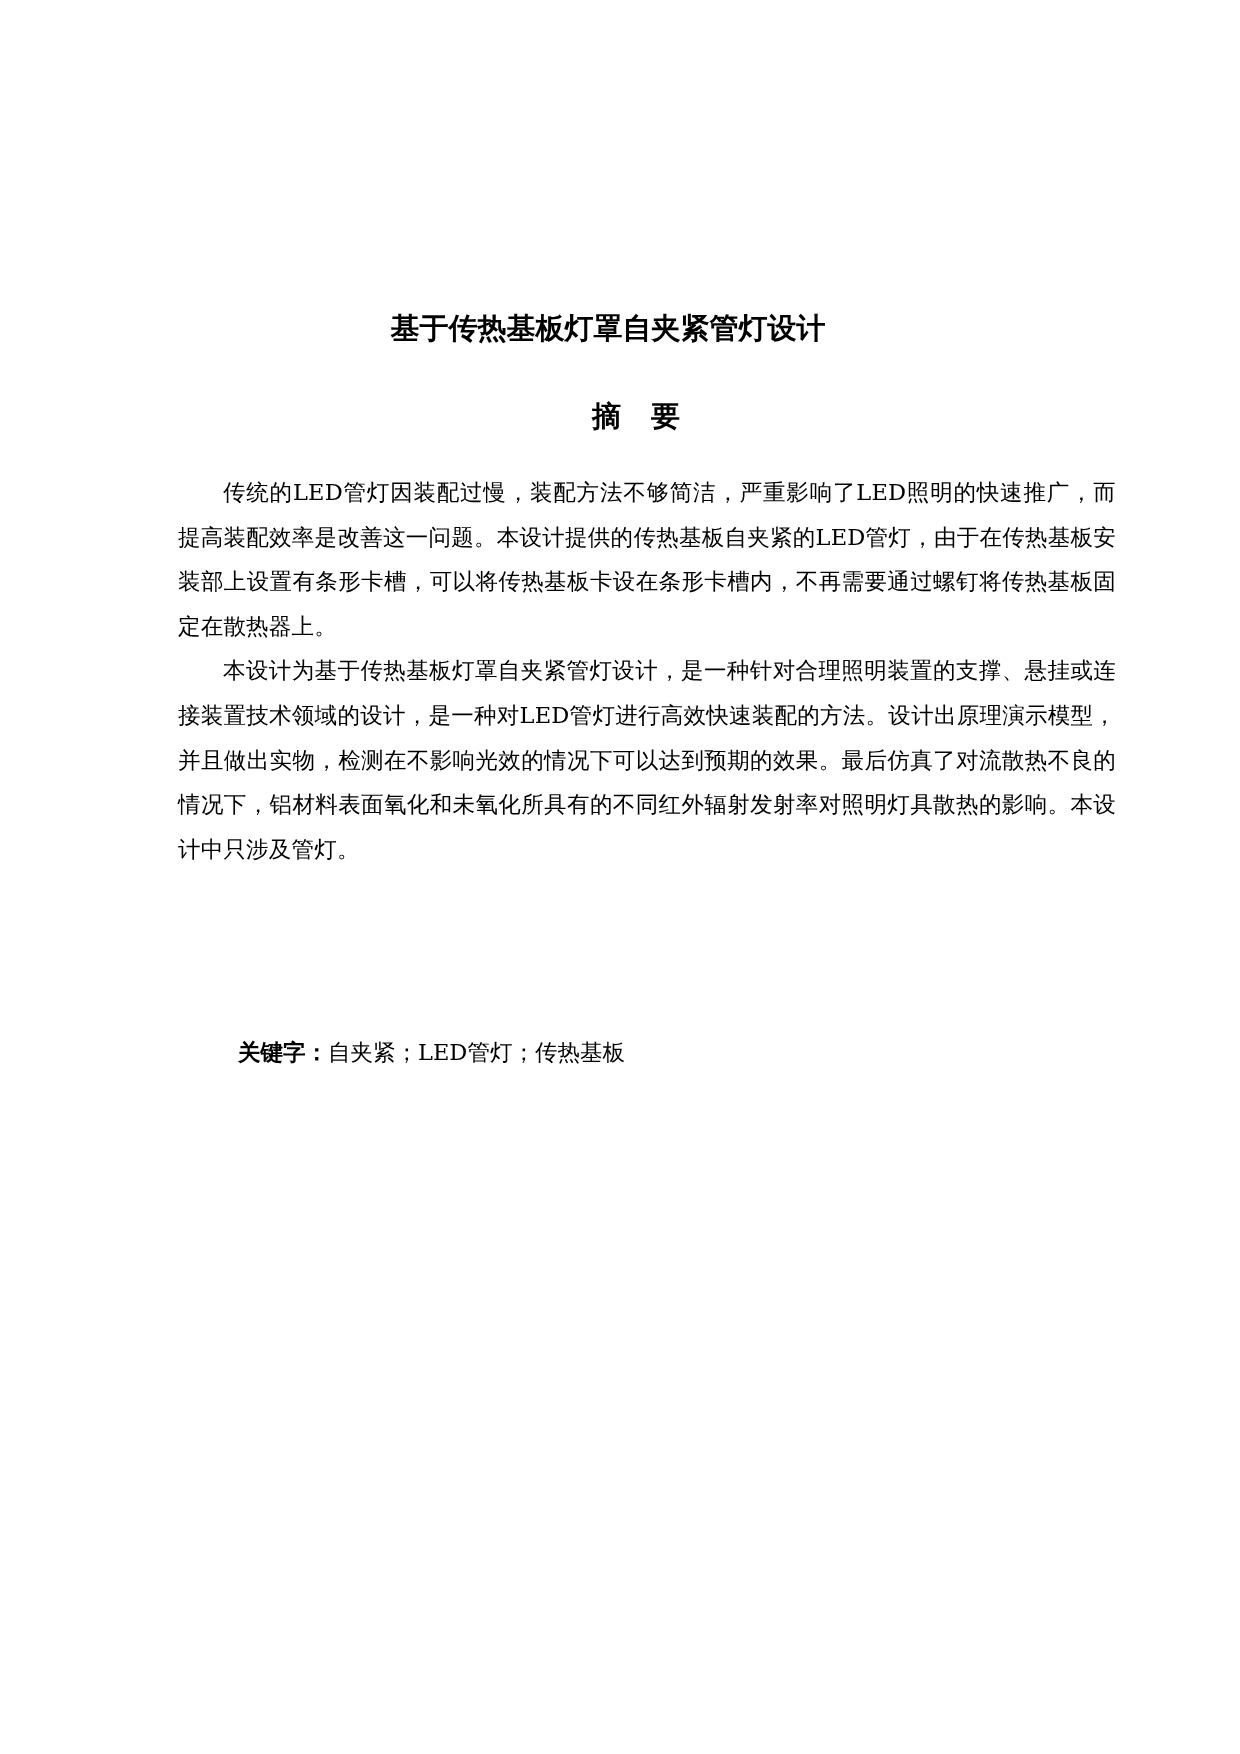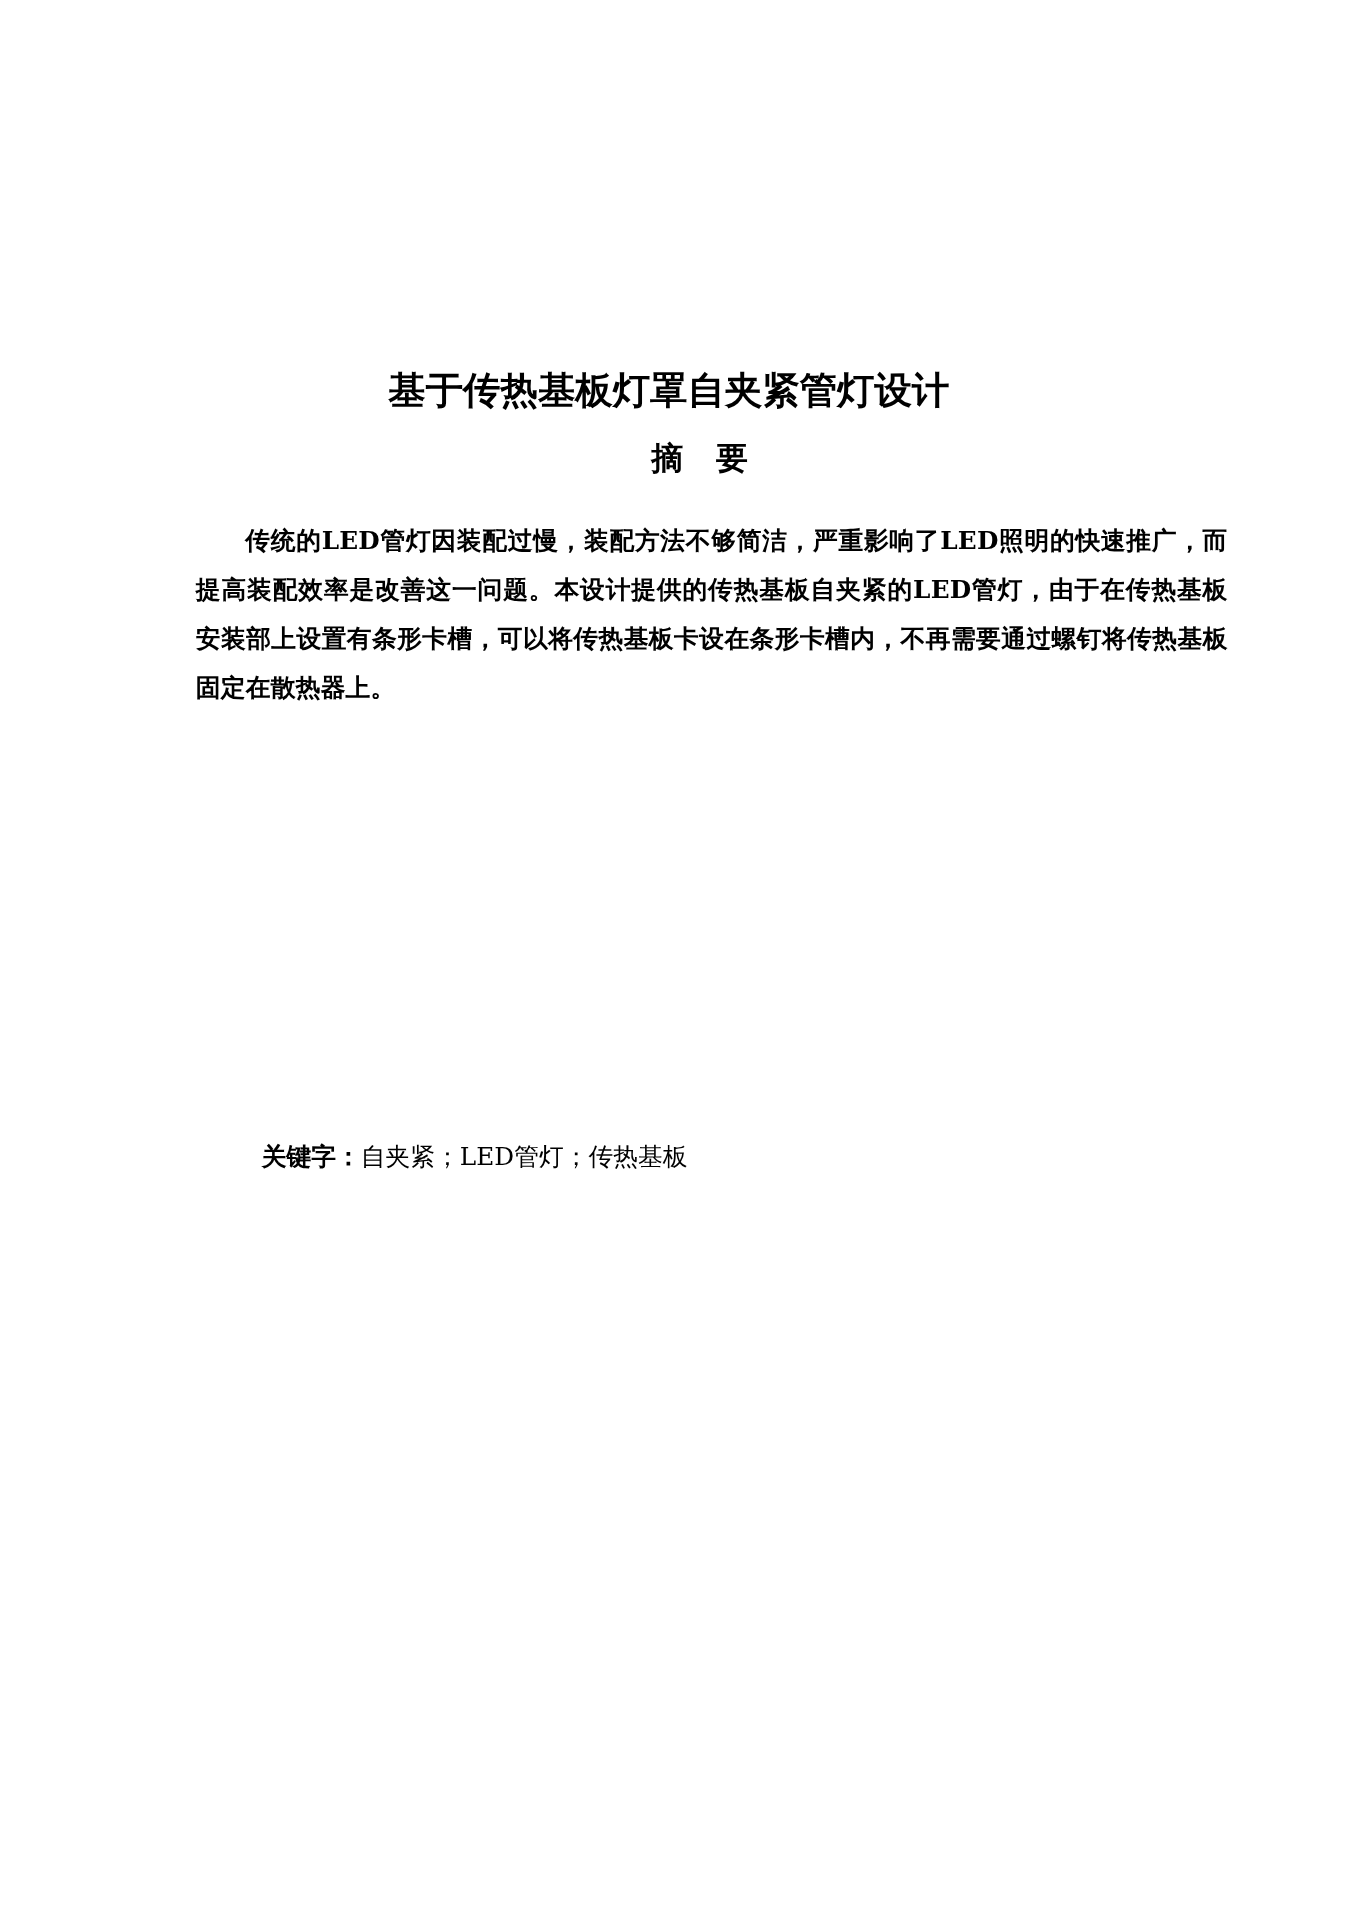--- a/index.html
+++ b/index.html
@@ -24,24 +24,23 @@
       background: #ffffff;
     }
     .doc-title {
       position: absolute;
       left: 0;
       width: 1216px;
       top: 308px;
       text-align: center;
       font-family: "DejaVu Sans", "Liberation Sans", sans-serif;
       font-weight: bold;
-      font-size: 34px;
+      font-size: 29px;
       line-height: 40px;
       letter-spacing: 0px;
-      margin-top: 27px;
     }
     .abstract-heading {
       position: absolute;
       left: 0;
       width: 1240px;
       top: 396px;
       text-align: center;
       font-family: "DejaVu Sans", "Liberation Sans", sans-serif;
       font-weight: bold;
       font-size: 29px;
@@ -56,21 +55,20 @@
       width: 938px;
       top: 470px;
       font-size: 22.5px;
       line-height: 44.6px;
       text-align: justify;
       letter-spacing: 0.2px;
     }
     .body-text p {
       margin: 0;
       text-indent: 2em;
-      font-weight: bold;
     }
     .keywords {
       position: absolute;
       left: 238px;
       top: 1030px;
       font-size: 22.5px;
       line-height: 44px;
     }
     .keywords .kw-label {
       font-family: Liberation Serif, serif;
@@ -79,18 +77,19 @@
   </style>
 </head>
 <body>
 
 <div class="page">
   <div class="doc-title">基于传热基板灯罩自夹紧管灯设计</div>
   <div class="abstract-heading">摘要</div>
 
   <div class="body-text">
     <p>传统的LED管灯因装配过慢，装配方法不够简洁，严重影响了LED照明的快速推广，而提高装配效率是改善这一问题。本设计提供的传热基板自夹紧的LED管灯，由于在传热基板安装部上设置有条形卡槽，可以将传热基板卡设在条形卡槽内，不再需要通过螺钉将传热基板固定在散热器上。</p>
+    <p>本设计为基于传热基板灯罩自夹紧管灯设计，是一种针对合理照明装置的支撑、悬挂或连接装置技术领域的设计，是一种对LED管灯进行高效快速装配的方法。设计出原理演示模型，并且做出实物，检测在不影响光效的情况下可以达到预期的效果。最后仿真了对流散热不良的情况下，铝材料表面氧化和未氧化所具有的不同红外辐射发射率对照明灯具散热的影响。本设计中只涉及管灯。</p>
   </div>
 
   <div class="keywords">
     <span class="kw-label">关键字：</span><span class="kw-values">自夹紧；LED管灯；传热基板</span>
   </div>
 </div>
 
 </body></html>

